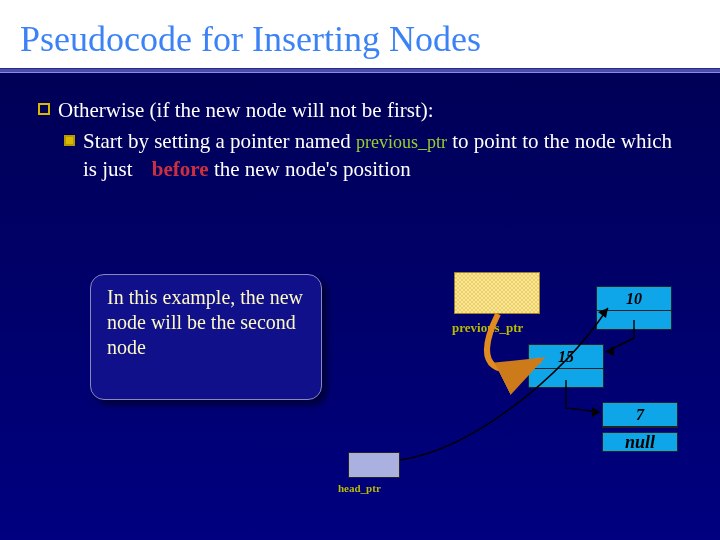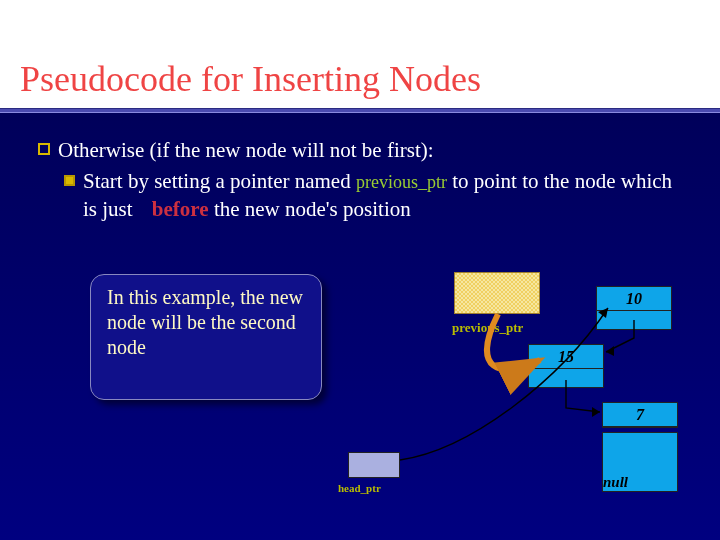--- a/index.html
+++ b/index.html
@@ -10,23 +10,22 @@
     font-family: "Times New Roman", serif;
     overflow: hidden;
     position: relative;
   }
   .title-bar {
     background: #fff;
     padding: 18px 20px 8px 20px;
   }
   .title {
     font-size: 36px;
-    color: #ef4444;
+    color: #3b82f6;
     font-weight: normal;
-    margin-top: 40px;
   }
   .rule {
     height: 5px;
     background: #4a4ab0;
     border-top: 1px solid #2a2a80;
     border-bottom: 1px solid #8a8ae0;
   }
   .content {
     padding: 24px 38px 0 38px;
     color: #fff;
@@ -92,23 +91,23 @@
     color: #000;
     font-size: 16px;
     border-bottom: 1px solid #222;
   }
   .node .bot {
     height: 18px;
   }
   .node .null {
     font-weight: bold;
     font-style: italic;
-    font-size: 15px;
+    font-size: 18px;
+    text-align: center;
     line-height: 18px;
-    margin-top: 40px;
   }
 
   .node10 { left: 596px; top: 26px; }
   .node15 { left: 528px; top: 84px; }
   .node7  { left: 602px; top: 142px; }
   .nodeN  { left: 602px; top: 172px; width:76px; }
 
   .newbox {
     position: absolute;
     left: 454px; top: 12px;

